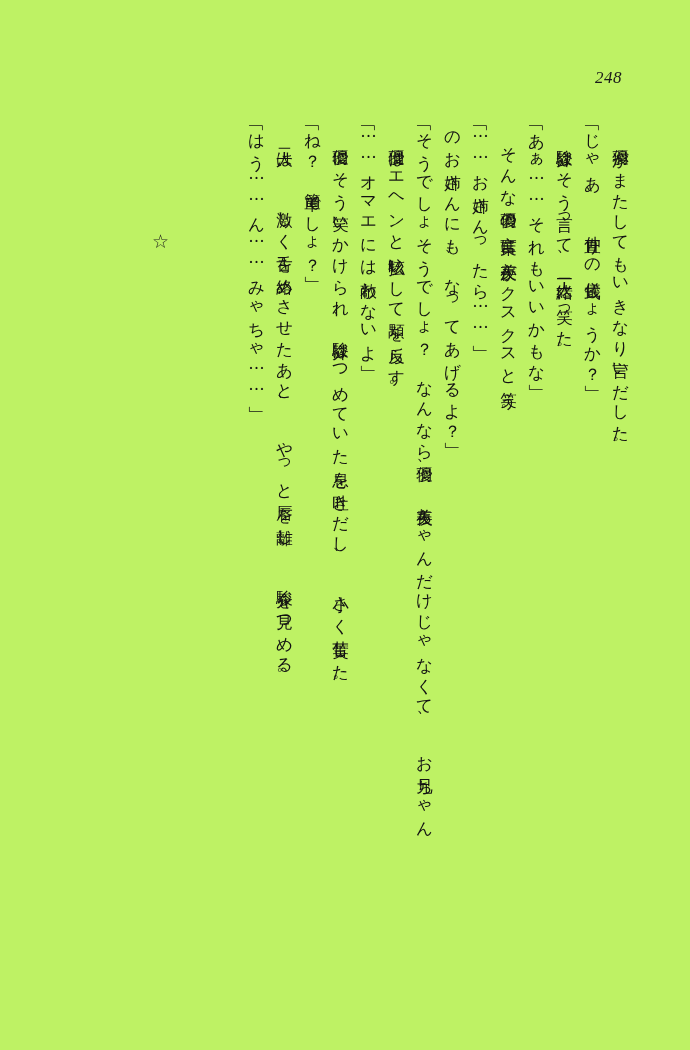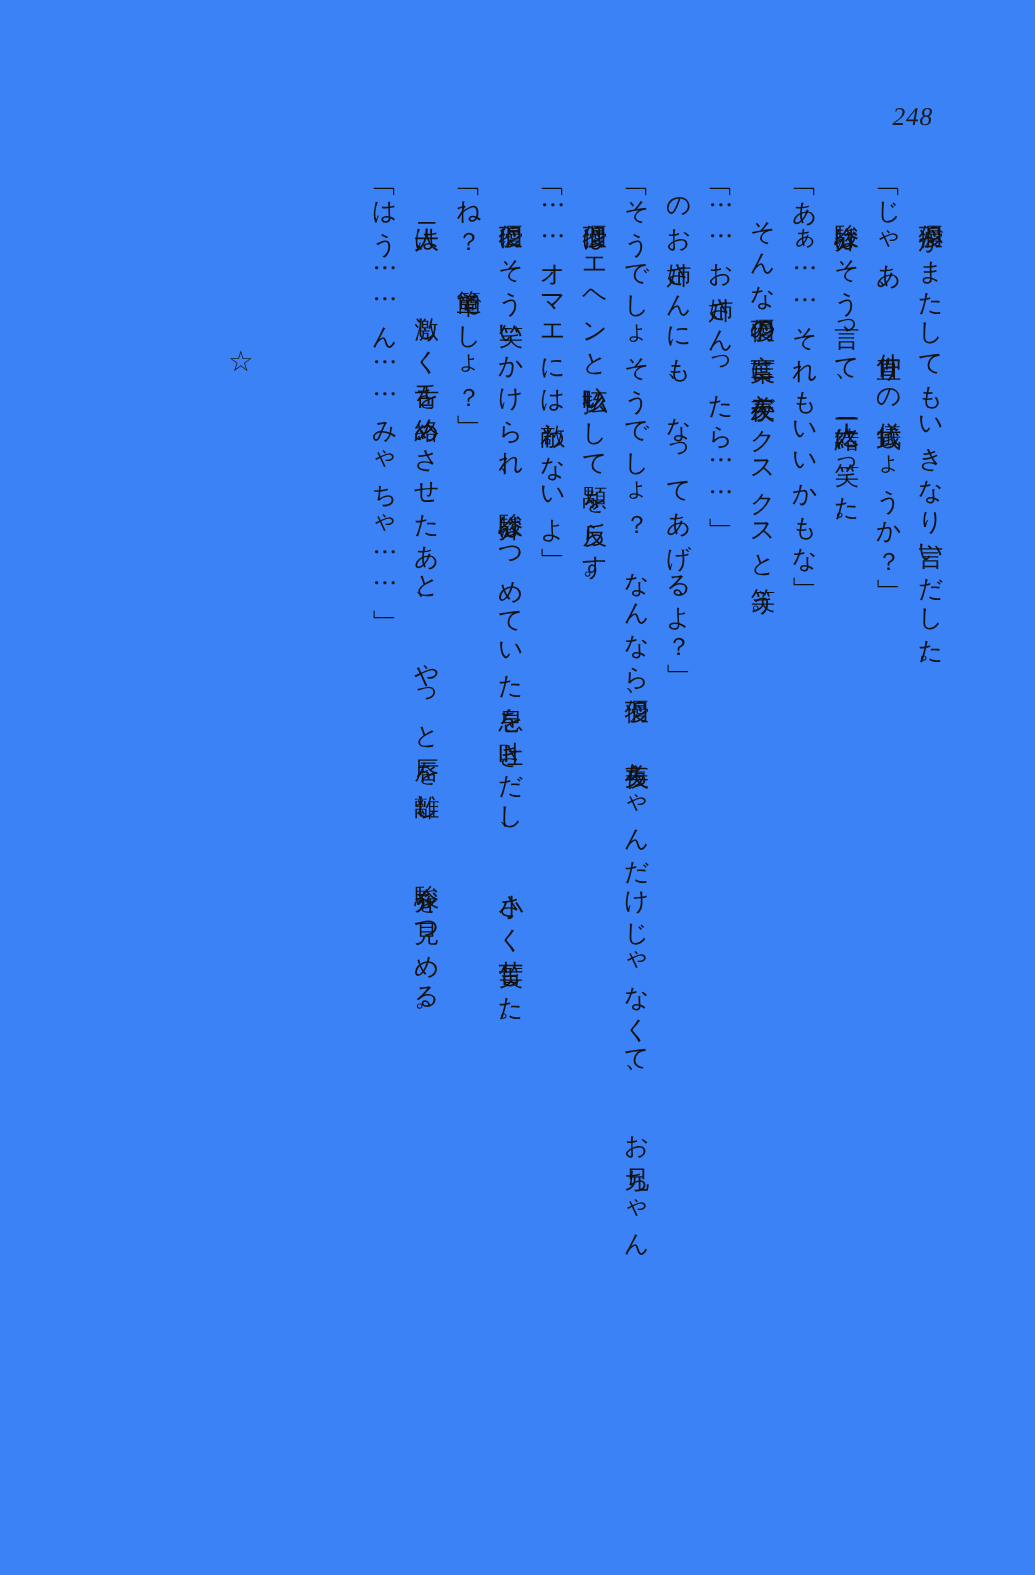--- a/index.html
+++ b/index.html
@@ -8,21 +8,21 @@
     background: #ffffff;
   }
   body {
     font-family: "Liberation Serif", "DejaVu Serif", serif;
     color: #111111;
   }
   .page {
     position: relative;
     width: 690px;
     height: 1050px;
-    background: #3b82f6;
+    background: #bef264;
     overflow: hidden;
   }
   
   .page-number {
     position: absolute;
     top: 68px;
     right: 68px;
     font-family: "Liberation Serif", "DejaVu Serif", serif;
     font-style: italic;
     font-size: 17px;

